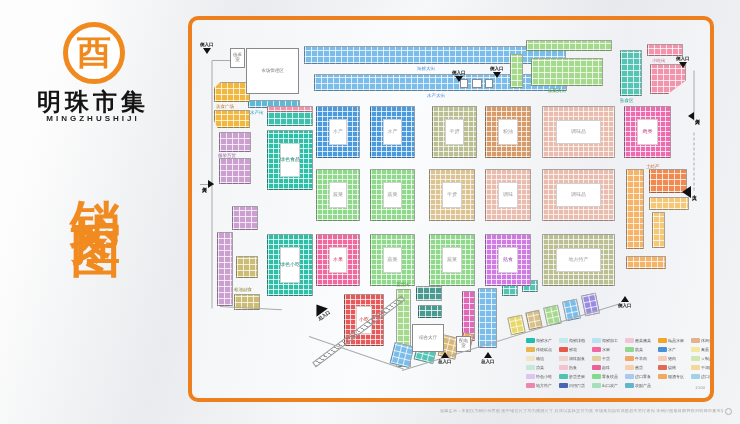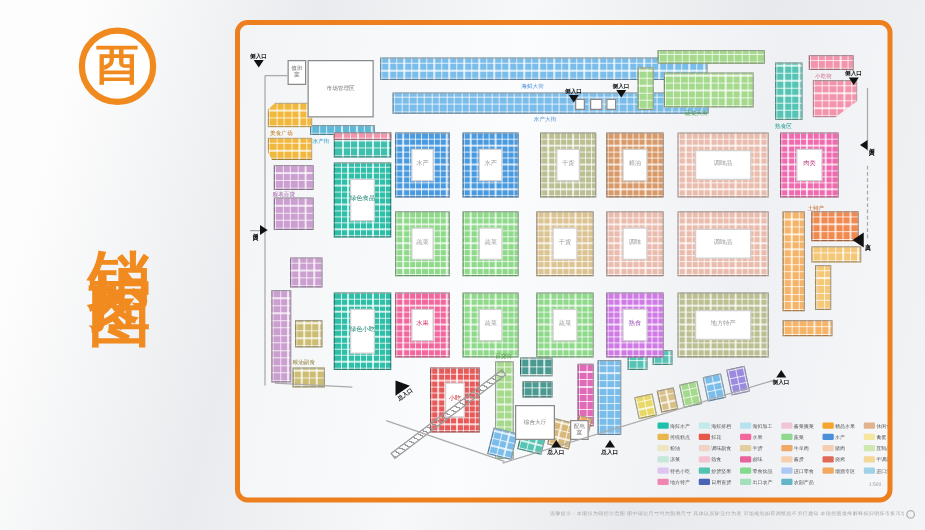--- a/index.html
+++ b/index.html
@@ -61,20 +61,22 @@
   .footer .txt{font-size:4px;color:#a8a8a8;letter-spacing:.3px;line-height:1.2;white-space:nowrap;overflow:hidden;}
   .footer .mark{width:5px;height:5px;border:1px solid #b0b0b0;border-radius:50%;flex:0 0 auto;}
 </style>
 </head>
 <body>
 
 <div class="brand">
   <div class="logo-ring">
     <span class="logo-glyph">酉</span>
   </div>
+  <div class="brand-name">明珠市集</div>
+  <div class="brand-en">MINGZHUSHIJI</div>
   <div class="vtitle">销控图</div>
 </div>
 
 <div class="frame">
   <div class="plan">
     <div class="legend">
         <div class="item">
           <span class="sw" style="background: rgb(31, 191, 174);"></span>
           <span class="lt">海鲜水产</span>
         </div>

